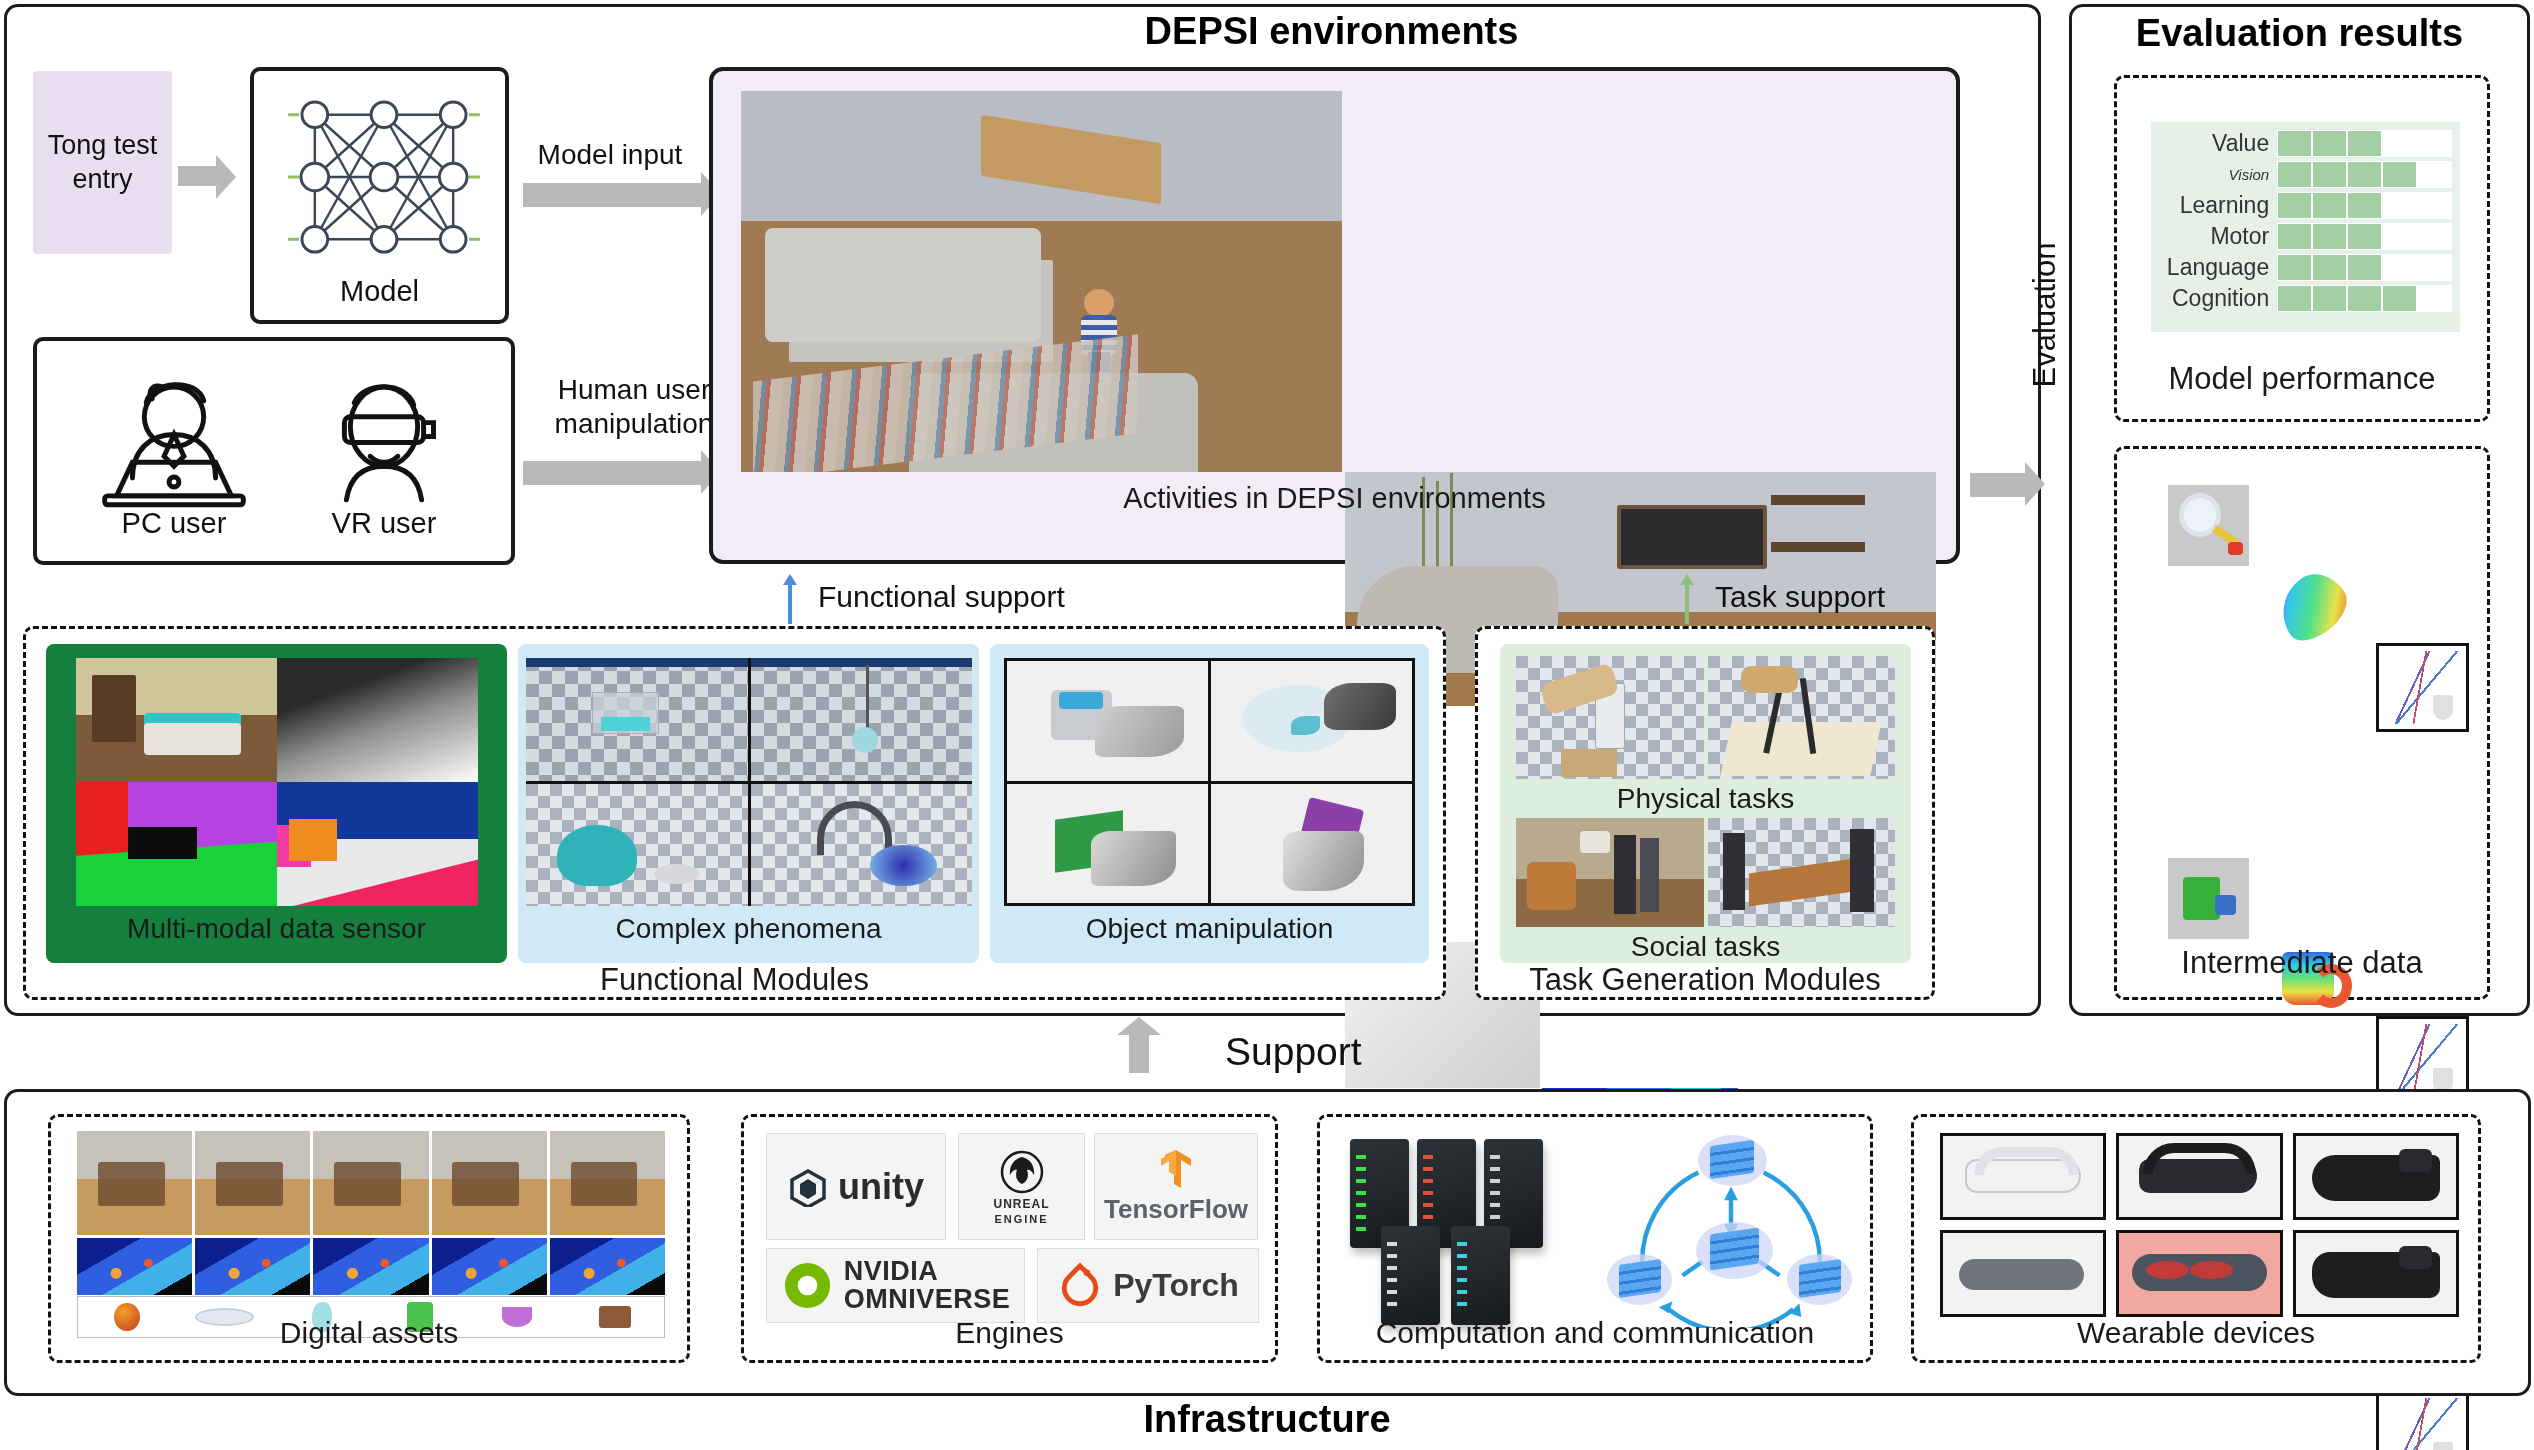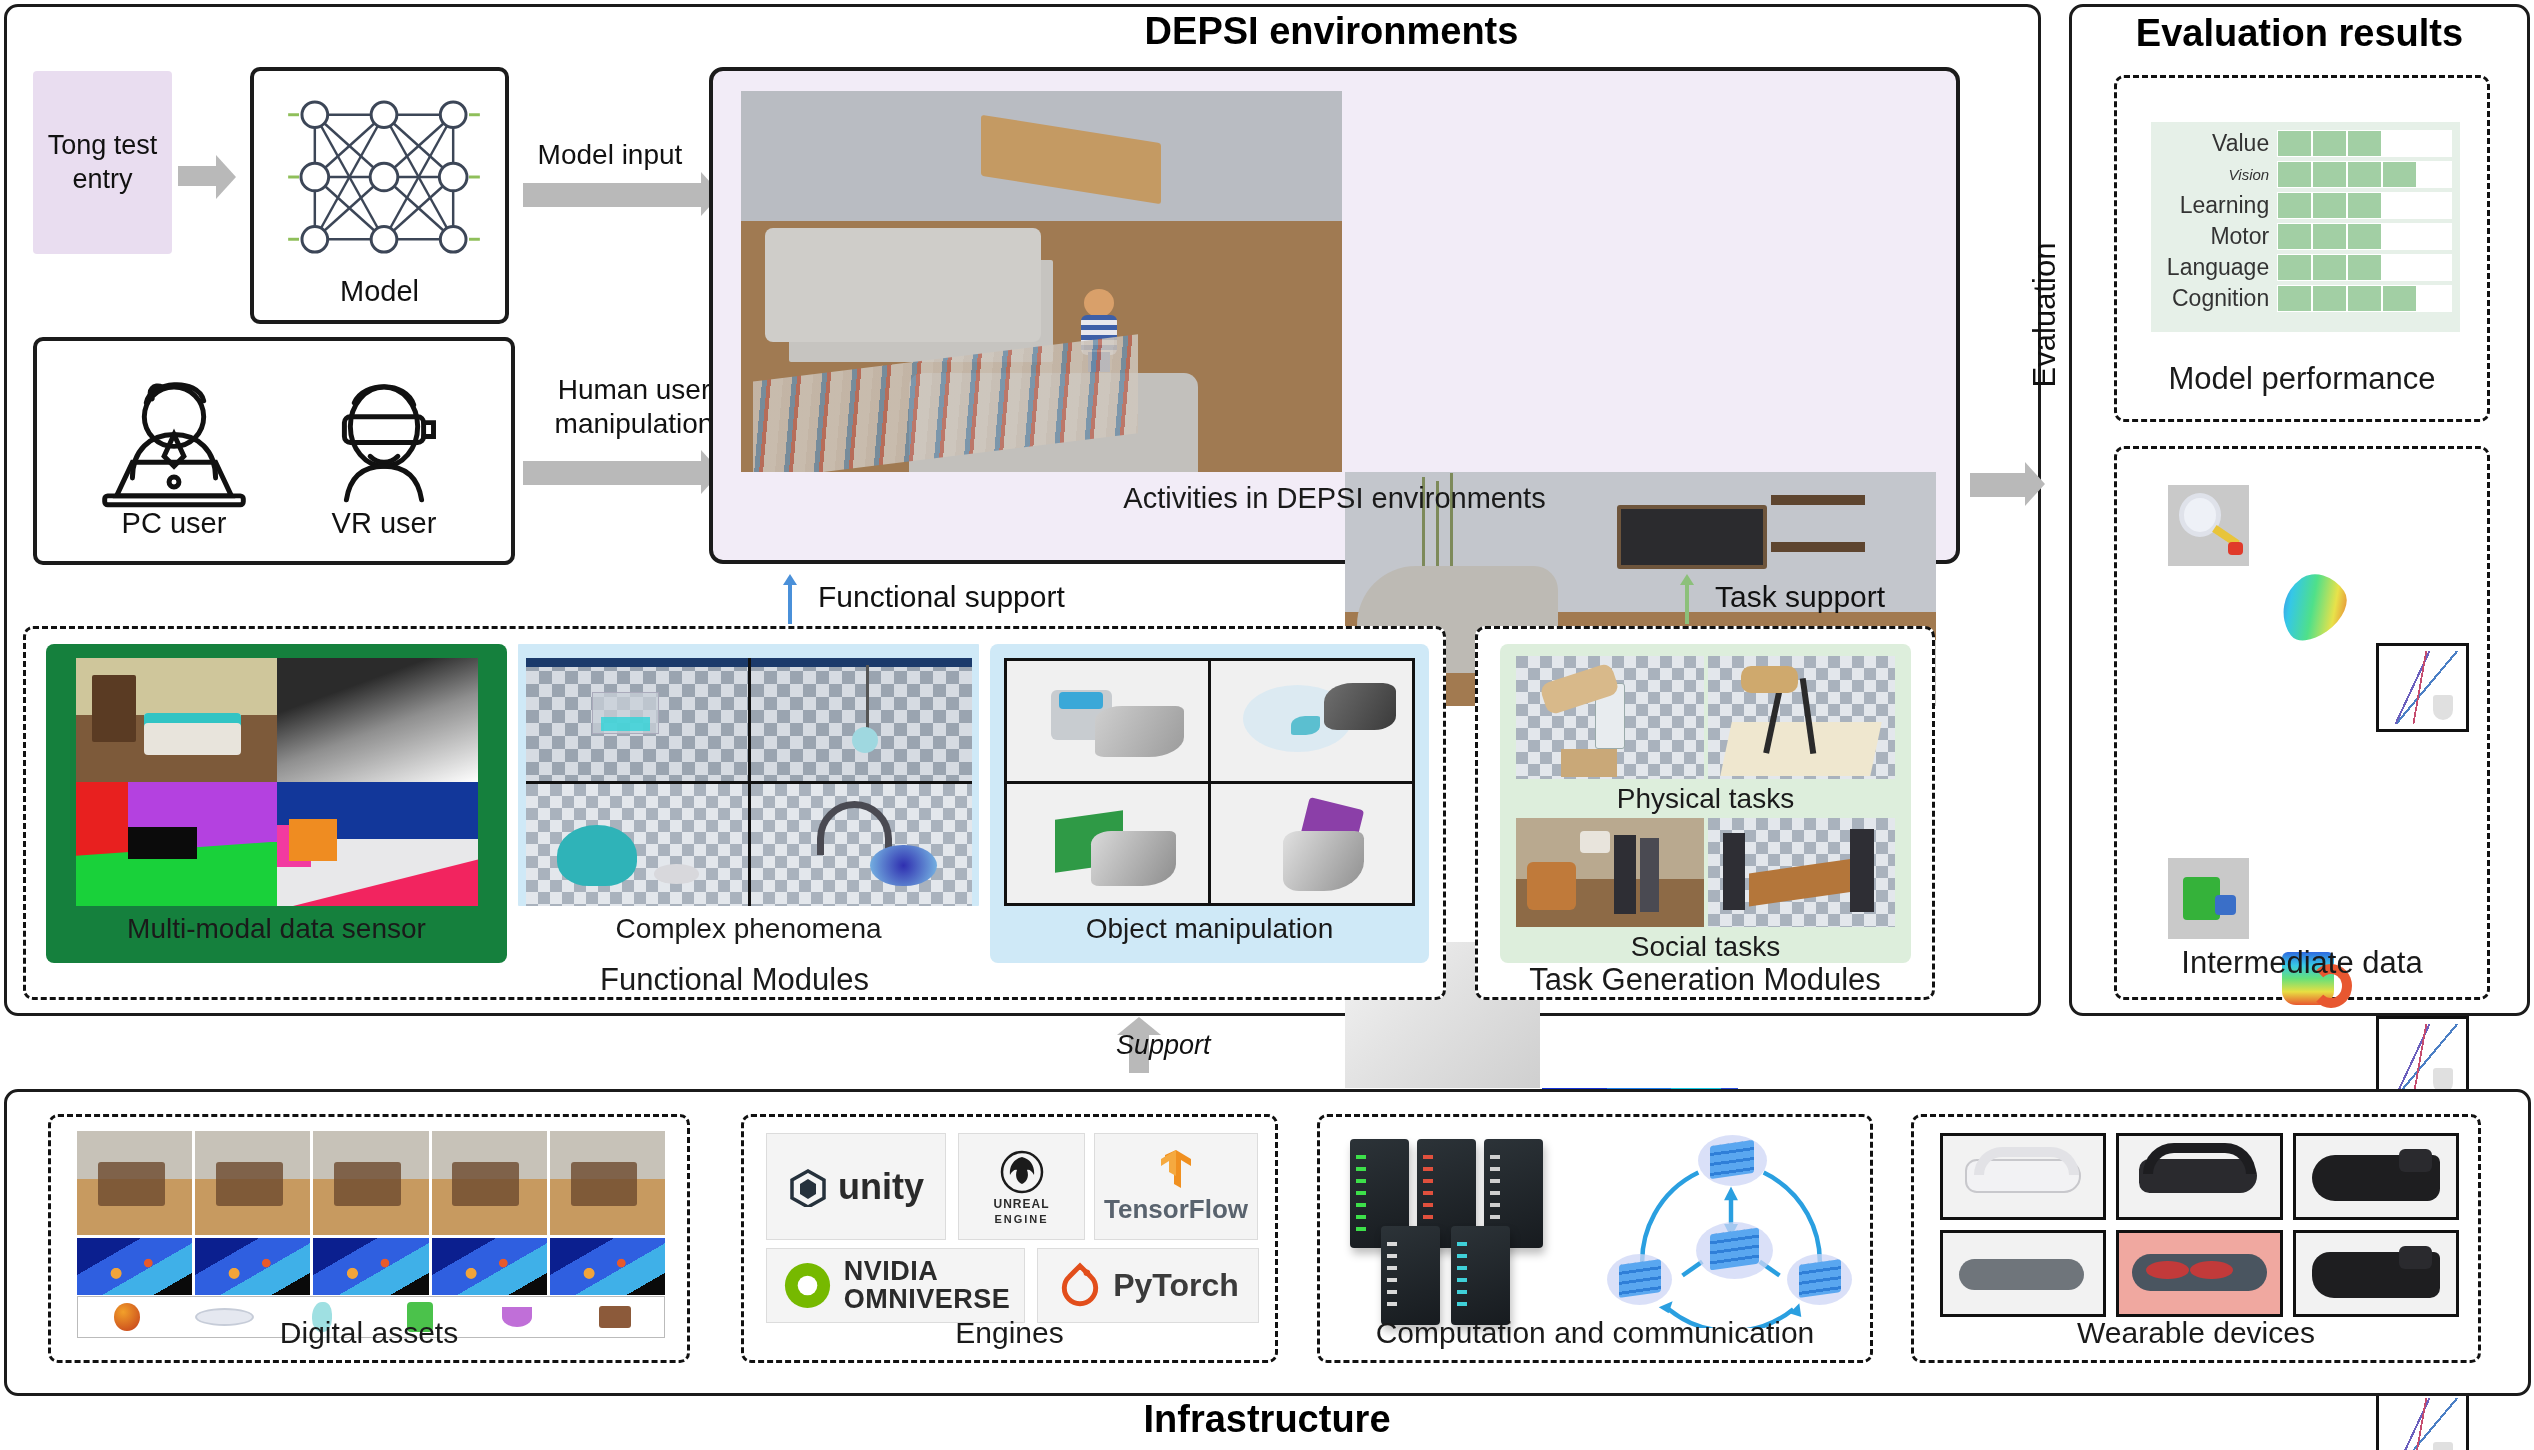--- a/index.html
+++ b/index.html
@@ -440,21 +440,21 @@
 <div class="abs" style="left:46px; top:644px; width:461px; height:319px; background:#15803d; border-radius:8px;">
   <div class="abs" style="left:30px; top:14px; width:402px; height:248px; display:grid; grid-template-columns:1fr 1fr; grid-template-rows:1fr 1fr; gap:0;">
     <div class="q q-rgb"></div>
     <div class="q q-depth"></div>
     <div class="q q-seg1"></div>
     <div class="q q-seg2"></div>
   </div>
   <div class="abs caption" style="left:0; top:269px; width:100%; font-size:28px;">Multi-modal data sensor</div>
 </div>
 
-<div class="abs" style="left:518px; top:644px; width:461px; height:262px; background:#cfe9f7; border-radius:1px;">
+<div class="abs" style="left:518px; top:644px; width:461px; height:319px; background:#cfe9f7; border-radius:8px;">
   <div class="abs" style="left:8px; top:14px; width:446px; height:248px; display:grid; grid-template-columns:1fr 1fr; grid-template-rows:1fr 1fr; gap:3px; background:#111;">
     <div class="q checker">
       <div class="abs" style="left:30%;top:28%;width:30%;height:34%;background:rgba(200,208,216,.75);border:1px solid #aab;"></div>
       <div class="abs" style="left:34%;top:48%;width:22%;height:12%;background:#2fd3d8;opacity:.8;"></div>
     </div>
     <div class="q checker">
       <div class="abs" style="left:52%;top:6%;width:3px;height:52%;background:#555;"></div>
       <div class="abs" style="left:46%;top:56%;width:26px;height:26px;border-radius:50%;background:#9fd8e0;"></div>
     </div>
     <div class="q checker-plain">
@@ -628,21 +628,21 @@
     <div class="rain-bowl"></div>
   </div>
   <div class="abs thumb-frame" style="left:259px; top:277px; width:93px; height:89px;">
     <div class="traj"></div>
   </div>
 
   <div class="abs caption" style="left:0; bottom:16px; width:100%; font-size:31px;">Intermediate data</div>
 </div>
 
 <div class="arrow-up" style="left:1129px; top:1035px; height:38px;"></div>
-<div class="abs" style="left:1116px; top:1030px; font-size:27px; white-space:nowrap;font-style:italic;">Support</div>
+<div class="abs" style="left:1225px; top:1030px; font-size:39px; white-space:nowrap;">Support</div>
 
 <div class="abs solid-box" style="left:4px; top:1089px; width:2527px; height:307px;"></div>
 
 <div class="abs dashed-box" style="left:48px; top:1114px; width:642px; height:249px;">
   <div class="abs" style="left:26px; top:14px; width:588px; height:104px; display:grid; grid-template-columns:repeat(5,1fr); gap:3px;">
     <div class="asset-room"></div>
     <div class="asset-room"></div>
     <div class="asset-room"></div>
     <div class="asset-room"></div>
     <div class="asset-room"></div>

